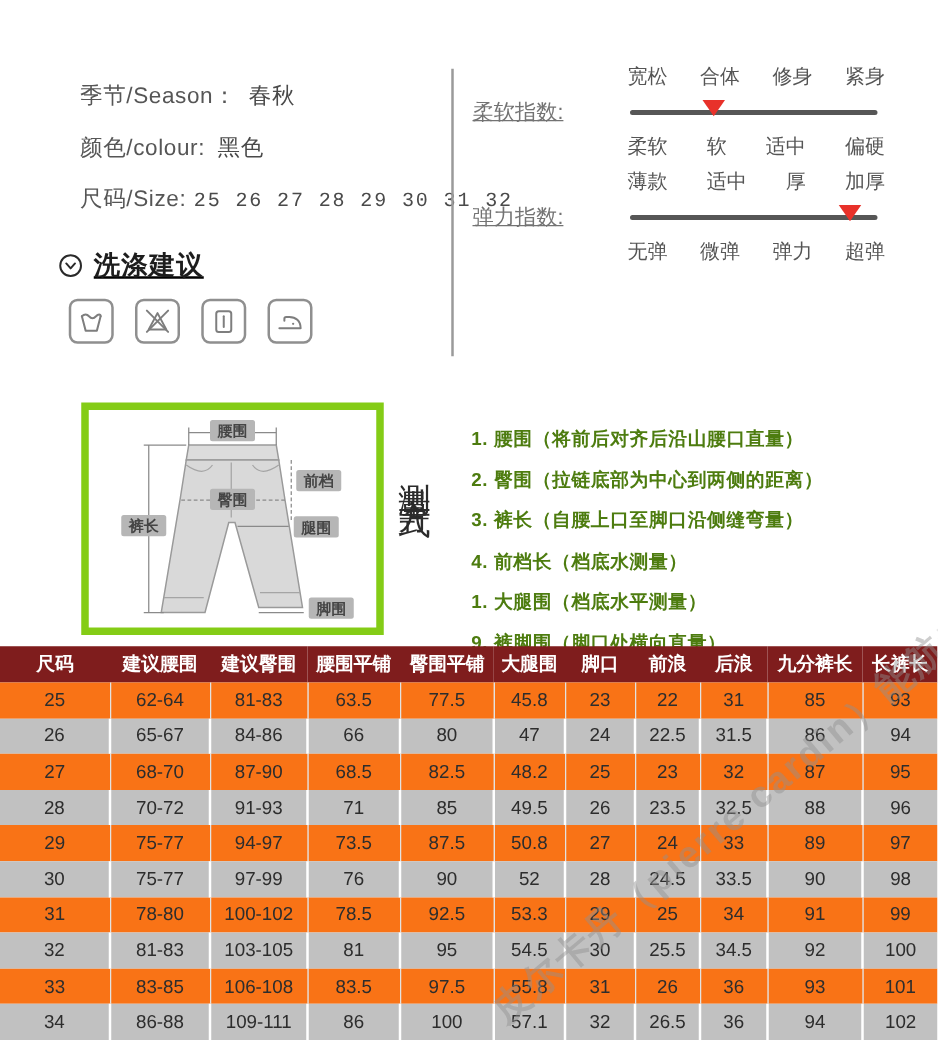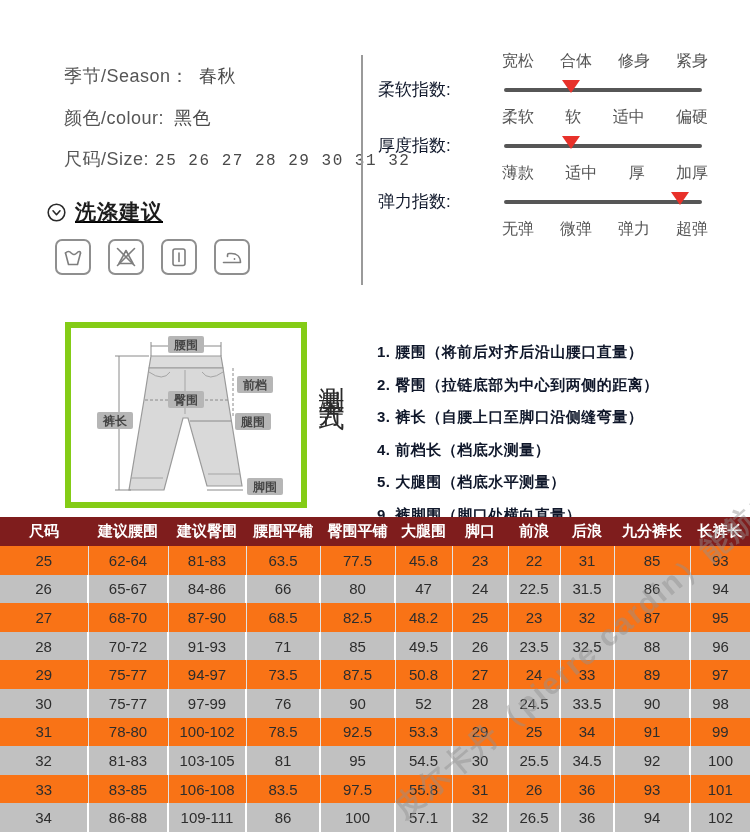--- a/index.html
+++ b/index.html
@@ -16,35 +16,35 @@
   .wash-icon-box { width:36px; height:36px; border:2px solid #8f8f8f; border-radius:7px;
                    display:flex; align-items:center; justify-content:center; background:#fff; }
   .wash-icon-box svg { stroke:#7e7e7e; fill:none; stroke-width:1.6; stroke-linecap:round; stroke-linejoin:round; }
   .v-divider { position:absolute; left:361px; top:55px; width:2px; height:230px; background:#9a9a9a; }
 
   
   .index-block { position:absolute; left:378px; top:50px; width:350px; }
   .scale-row { margin-left:124px; width:206px; display:flex; justify-content:space-between;
                font-size:16px; color:#555; height:23px; margin-bottom:5px; align-items:center; }
   .slider-row { display:flex; align-items:center; height:23px; margin-bottom:5px; }
-  .slider-label { width:116px; font-size:17px; color:#0f172a; }
+  .slider-label { width:116px; font-size:17px; color:#737373;text-decoration:underline; }
   .track-wrap { position:relative; width:198px; margin-left:10px; }
   .track { height:4px; background:#fff; border:2px solid #565656; border-radius:5px; }
   .marker { position:absolute; top:-8px; width:0; height:0;
             border-left:9px solid transparent; border-right:9px solid transparent;
             border-top:13px solid #e8312a; margin-left:-9px; }
 
   
   .diagram-box { position:absolute; left:65px; top:322px; width:242px; height:186px;
                  border:6px solid #84cc16; background:#fff; }
   .measure-title { position:absolute; left:320px; top:366px; width:30px;
                    font-size:26px; color:#2b2b2b; font-weight:500;
                    writing-mode:vertical-rl; text-orientation:upright; letter-spacing:6px; }
   .instructions { position:absolute; left:377px; top:336px; width:370px; }
-  .instructions div { font-size:15px; font-weight:600; color:#0f172a; height:32.6px;
+  .instructions div { font-size:15px; font-weight:600; color:#4d7c0f; height:32.6px;
                       line-height:32.6px; letter-spacing:0.5px; white-space:nowrap; }
   .chip { fill:#b6b6b6; }
   .chip-text { fill:#454545; font-size:12px; font-weight:bold; }
   .meas { stroke:#8a8a8a; stroke-width:1; }
 
   
   .table-wrap { position:absolute; left:0; top:517px; width:750px; }
   table { width:750px; border-collapse:collapse; table-layout:fixed; }
   thead th { background:#7f1d1d; color:#fff; font-size:15px; font-weight:bold;
              height:29px; text-align:center; }
@@ -123,27 +123,20 @@
           <div class="track"></div>
           <div class="marker" style="left: 34%; border-top-color: rgb(232, 49, 42);"></div>
         </div>
       </div>
       <div class="scale-row">
         <span>柔软</span>
         <span>软</span>
         <span>适中</span>
         <span>偏硬</span>
       </div>
-      <div class="slider-row">
-        <span class="slider-label">厚度指数:</span>
-        <div class="track-wrap">
-          <div class="track"></div>
-          <div class="marker" style="left: 34%; border-top-color: rgb(232, 49, 42);"></div>
-        </div>
-      </div>
       <div class="scale-row">
         <span>薄款</span>
         <span>适中</span>
         <span>厚</span>
         <span>加厚</span>
       </div>
       <div class="slider-row">
         <span class="slider-label">弹力指数:</span>
         <div class="track-wrap">
           <div class="track"></div>
@@ -207,21 +200,21 @@
     </svg>
   </div>
 
   <div class="measure-title">测量方式</div>
 
   <div class="instructions" id="instructions">
       <div>1. 腰围（将前后对齐后沿山腰口直量）</div>
       <div>2. 臀围（拉链底部为中心到两侧的距离）</div>
       <div>3. 裤长（自腰上口至脚口沿侧缝弯量）</div>
       <div>4. 前档长（档底水测量）</div>
-      <div>5. 大腿围（档底水平测量）</div>
+      <div>1. 大腿围（档底水平测量）</div>
       <div>9. 裤脚围（脚口处横向直量）</div>
     </div>
 
   <div class="table-wrap">
     <table>
       <colgroup>
         <col style="width:88px">
           <col style="width:80px">
           <col style="width:78px">
           <col style="width:74px">

